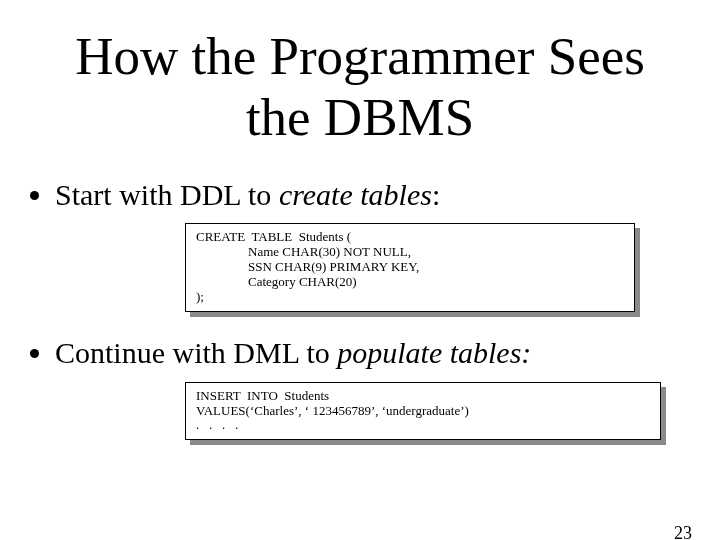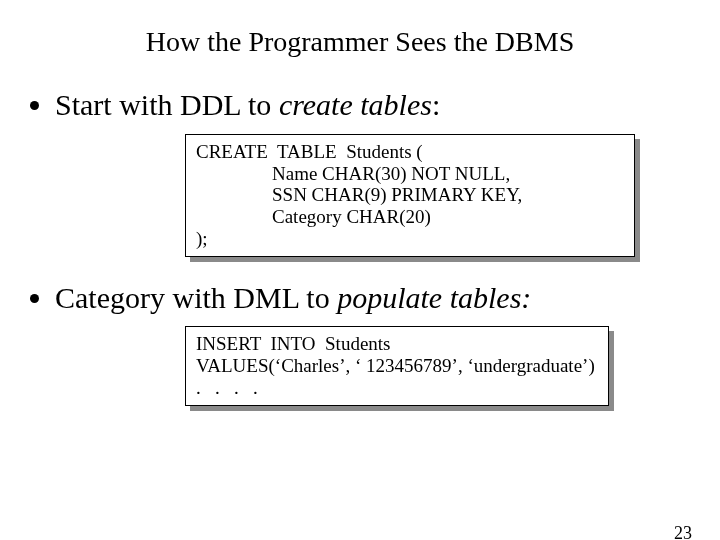--- a/index.html
+++ b/index.html
@@ -13,21 +13,21 @@
     overflow: hidden;
   }
   .slide {
     position: relative;
     width: 720px;
     height: 540px;
     box-sizing: border-box;
   }
   .title {
     text-align: center;
-    font-size: 28px;
+    font-size: 53px;
     line-height: 1.15;
     margin: 26px 60px 28px 60px;
   }
   .bullets {
     list-style: disc;
     margin: 0 35px 16px 55px;
     padding: 0;
   }
   .bullets > li {
     font-size: 30px;
@@ -38,25 +38,25 @@
   .code-wrap {
     margin: 10px 0 22px 130px;
     width: 450px;
   }
   .codebox {
     border: 1.5px solid #000;
     background: #fff;
     box-shadow: 5px 5px 0 #8a8a8a;
     padding: 6px 10px 6px 10px;
     font-family: "Times New Roman", Times, serif;
-    font-size: 19px;
+    font-size: 13px;
     line-height: 1.15;
     white-space: pre;
   }
-  .code-wrap.wide { width: 424px; }
+  .code-wrap.wide { width: 476px; }
   .pagenum {
     position: absolute;
     right: 28px;
     bottom: 22px;
     font-size: 18px;
   }
 </style>
 </head>
 <body>
 
@@ -69,21 +69,21 @@
       <span>Start with DDL to </span><span class="italic">create tables</span><span>:</span>
       <div class="code-wrap">
         <div class="codebox">CREATE  TABLE  Students (
                 Name CHAR(30) NOT NULL,
                 SSN CHAR(9) PRIMARY KEY,
                 Category CHAR(20)
 );</div>
       </div>
     </li>
     <li>
-      <span>Category with DML to </span><span class="italic">populate tables:</span>
+      <span>Continue with DML to </span><span class="italic">populate tables:</span>
       <div class="code-wrap wide">
         <div class="codebox">INSERT  INTO  Students
 VALUES(‘Charles’, ‘ 123456789’, ‘undergraduate’)
 .   .   .   .</div>
       </div>
     </li>
   </ul>
 
   <div class="pagenum">23</div>
 </div>

